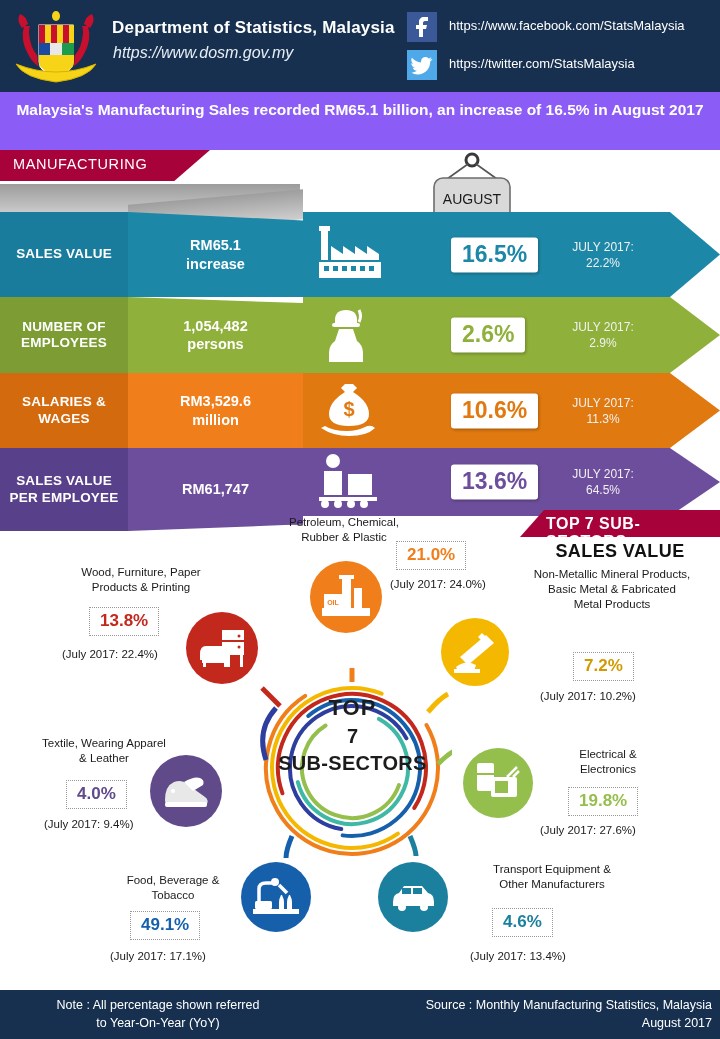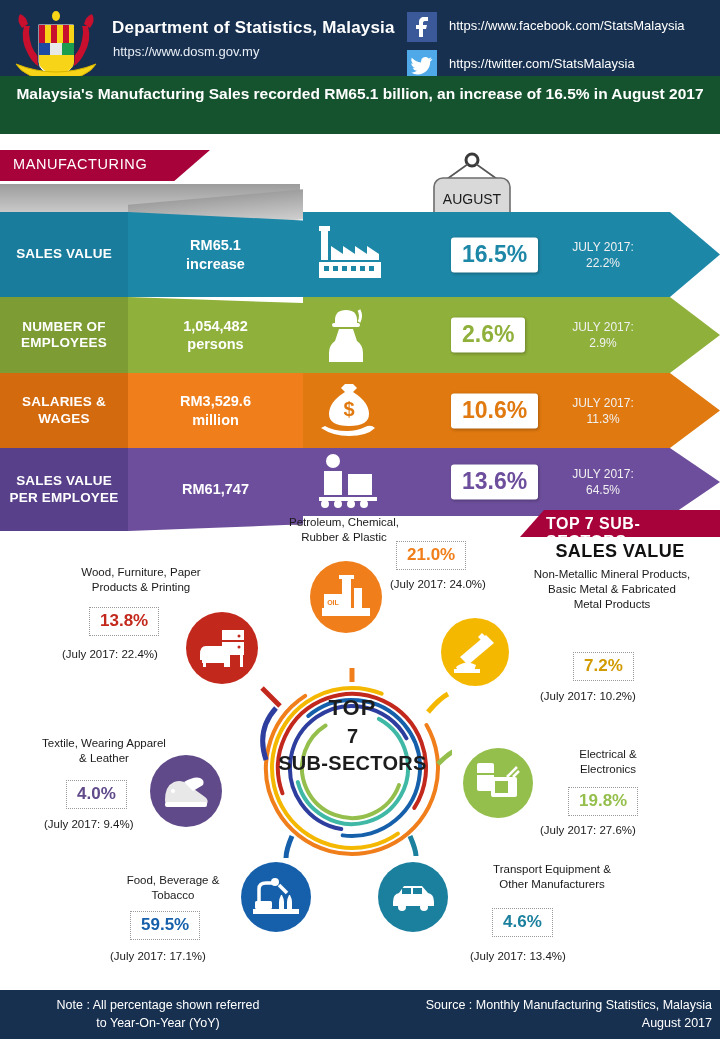--- a/index.html
+++ b/index.html
@@ -16,35 +16,35 @@
     background:#17304f;
   }
   .crest { position:absolute; left:8px; top:6px; width:96px; height:80px; }
   .dept-title {
     position:absolute; left:112px; top:18px;
     color:#ffffff; font-size:17px; font-weight:bold; letter-spacing:.2px;
     white-space:nowrap;
   }
   .dept-url {
     position:absolute; left:113px; top:44px;
-    color:#e8eef5; font-size:13px; white-space:nowrap;
+    color:#e8eef5; font-size:16px; white-space:nowrap;font-style:italic;
   }
   .soc-box { position:absolute; width:30px; height:30px; }
   .fb-box { left:407px; top:12px; background:#3b5998; }
   .tw-box { left:407px; top:50px; background:#4fa9e8; }
   .soc-url {
     position:absolute; left:449px; color:#ffffff; font-size:13px; white-space:nowrap;
   }
   .fb-url { top:18px; }
   .tw-url { top:56px; }
 
   
   .headline {
-    position:absolute; left:0; top:76px; width:720px; height:58px;
-    background:#14532d; color:#ffffff;
+    position:absolute; left:0; top:92px; width:720px; height:58px;
+    background:#8b5cf6; color:#ffffff;
     font-size:15.5px; font-weight:bold; line-height:1.35;
     text-align:center; padding:8px 16px 0 16px;
   }
 
   
   .mfg-ribbon {
     position:absolute; left:0; top:150px; width:210px; height:31px;
     background:#a8023a; color:#ffffff;
     font-size:14.5px; letter-spacing:.6px; padding:6px 0 0 13px;
     clip-path: polygon(0 0, 100% 0, 83% 100%, 0 100%);
@@ -451,21 +451,21 @@
     <svg width="46" height="40" viewBox="0 0 46 40">
       <path d="M6 24 V12 q0 -6 7 -6 h6" stroke="#ffffff" stroke-width="3.5" fill="none"></path>
       <circle cx="22" cy="5" r="4" fill="#ffffff"></circle>
       <path d="M26 8 l8 8" stroke="#ffffff" stroke-width="3.5"></path>
       <rect x="2" y="24" width="17" height="8" rx="1.5" fill="#ffffff"></rect>
       <path d="M28 18 q-2 4 -2 7 v7 h5 v-7 q0 -3 -2 -7 z" fill="#ffffff"></path>
       <path d="M36 18 q-2 4 -2 7 v7 h5 v-7 q0 -3 -2 -7 z" fill="#ffffff"></path>
       <rect x="0" y="32" width="46" height="5" fill="#ffffff"></rect>
     </svg>
   </div>
-  <div class="node-pct" style="left:130px;top:911px;color:#1660ab;">59.5%</div>
+  <div class="node-pct" style="left:130px;top:911px;color:#1660ab;">49.1%</div>
   <div class="node-prev" style="left:110px;top:950px;">(July 2017: 17.1%)</div>
 </div>
 
 <div class="node">
   <div class="node-title" style="left:24px;top:736px;width:160px;">
     <span>Textile, Wearing Apparel</span><br>
     <span>&amp; Leather</span>
   </div>
   <div class="node-circle" style="left:150px;top:755px;width:72px;height:72px;background:#604a8a;">
     <svg width="48" height="34" viewBox="0 0 48 34">

